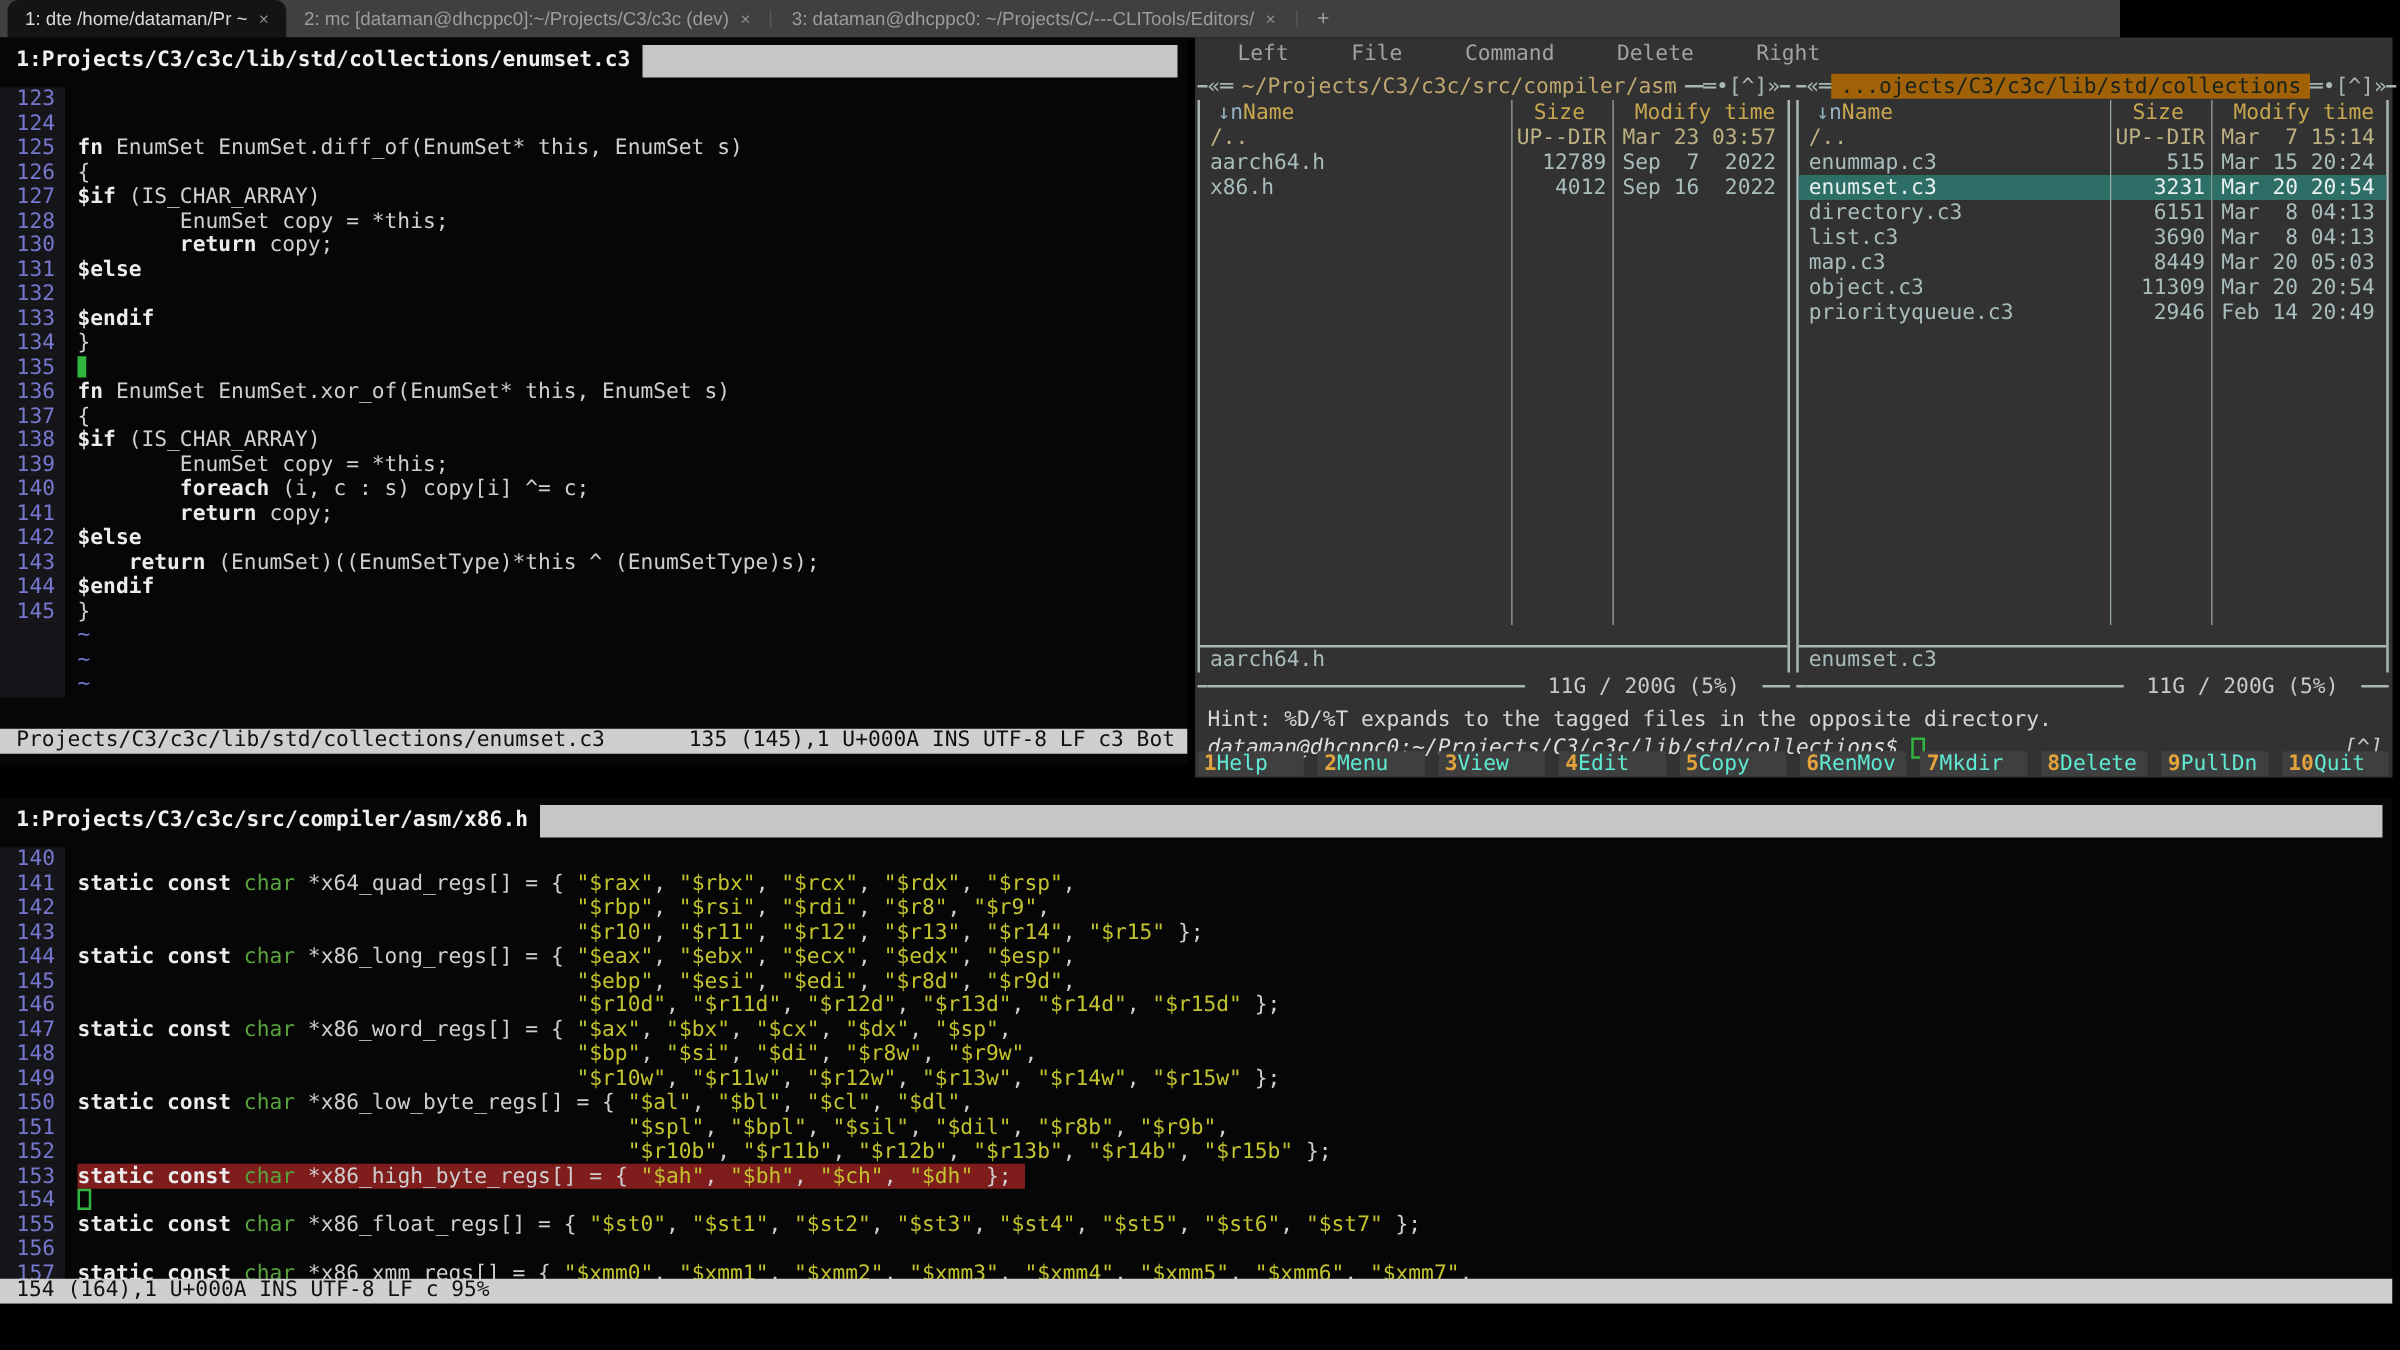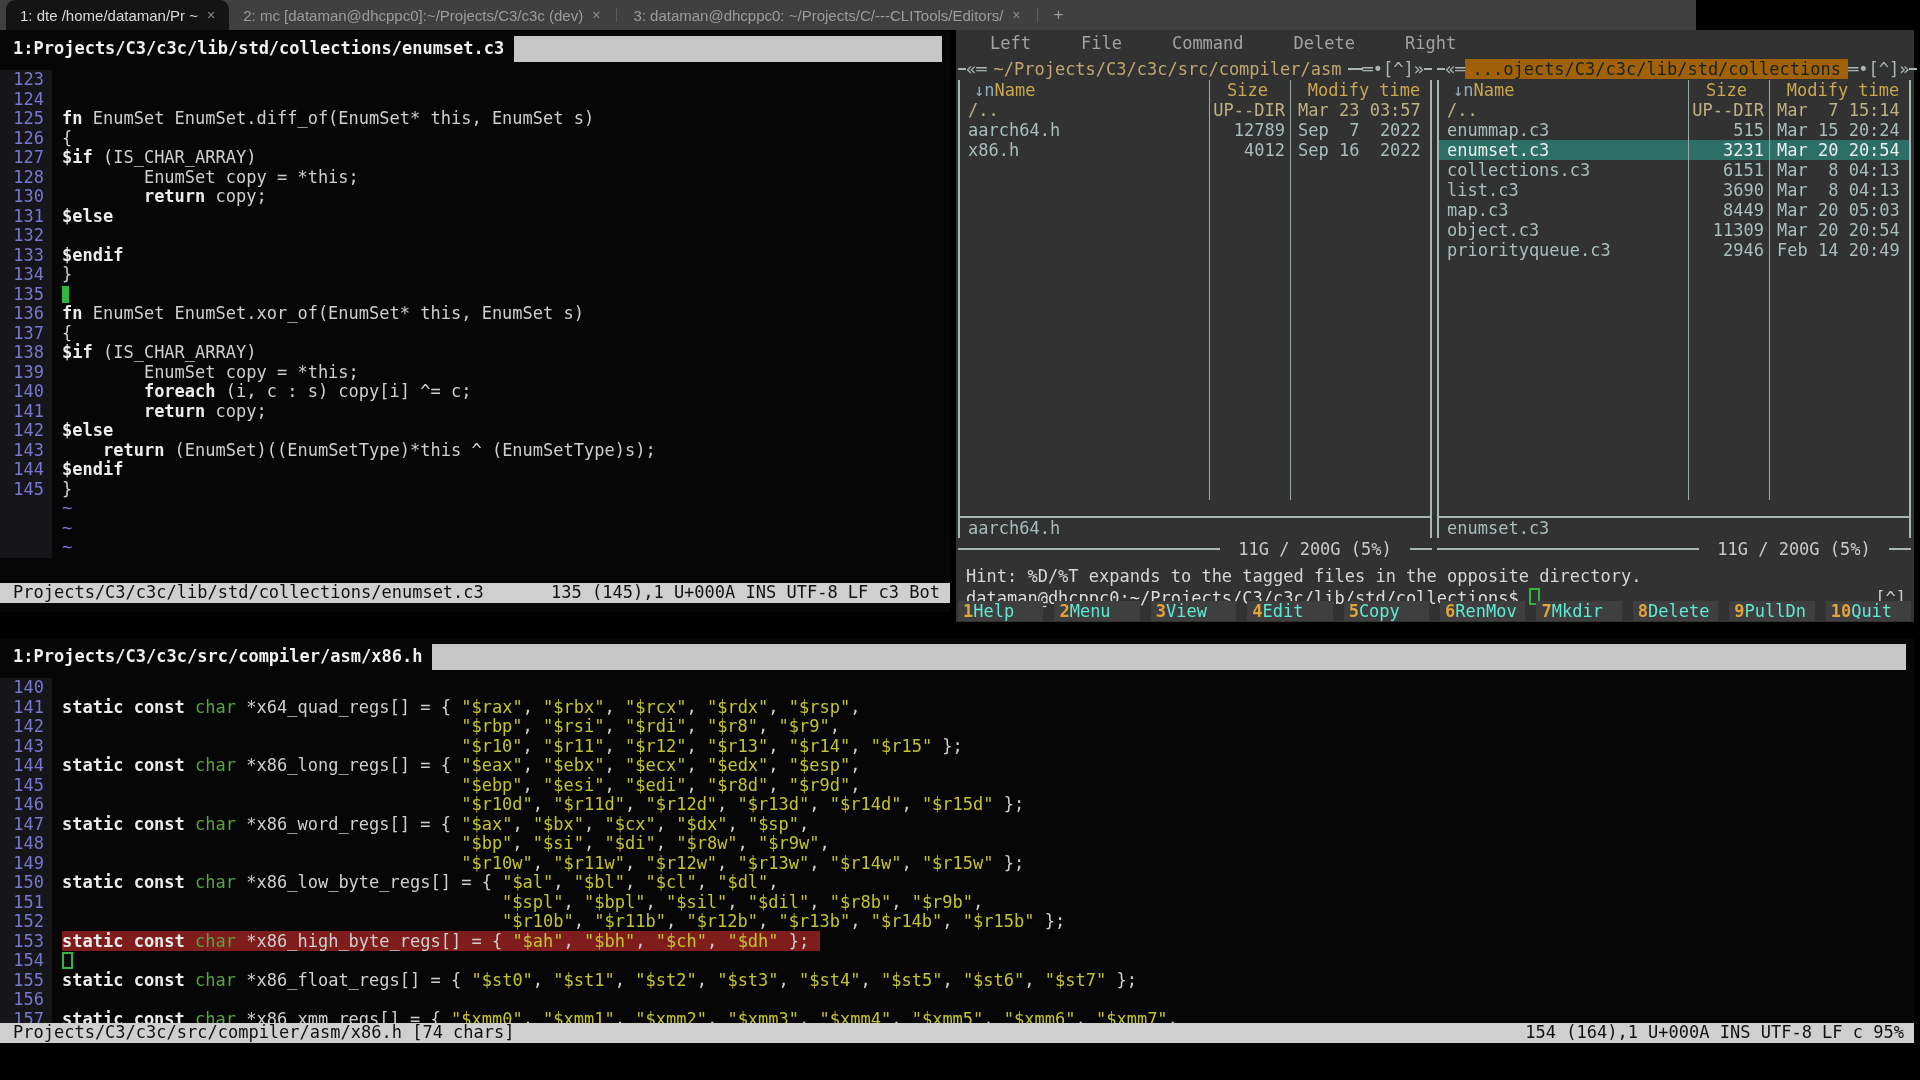--- a/index.html
+++ b/index.html
@@ -67,21 +67,21 @@
              box-sizing:border-box;text-align:right;padding-right:5px;}
   .cell-time{width:132px;flex:0 0 132px;padding-left:7px;}
   .pbody{flex:1;display:flex;flex-direction:column;}
   .row-file{color:#a9bdbd;}
   .row-up{color:#bdb184;}
   .prow.sel .cell-name,.prow.sel .cell-size,.prow.sel .cell-time{background:#2d6e66;color:#e8efef;}
   .sepline{height:2px;background:#a9b6b6;}
   .mini{height:20px;padding-left:8px;color:#a9bdbd;white-space:pre;}
   .ftr-size{color:#c9c9c9;padding:0 8px;}
   .mc-hint{position:absolute;top:536px;left:10px;color:#d6d6d6;white-space:pre;}
-  .mc-prompt{position:absolute;top:558px;left:10px;right:8px;display:flex;color:#dedede;white-space:pre;}
+  .mc-prompt{position:absolute;top:558px;left:10px;right:8px;display:flex;align-items:center;color:#dedede;white-space:pre;font-style:italic;}
   .prompt-spacer{flex:1;}
   .prompt-corner{color:#c9c9c9;}
   .mc-fkeys{position:absolute;left:2px;right:3px;top:571px;height:20px;display:flex;gap:11px;}
   .fk{flex:1;display:flex;align-items:center;background:#3f3f3f;white-space:pre;cursor:default;}
   .fk-n{color:#e2a33c;font-weight:bold;padding-left:5px;}
   .fk-l{color:#5eead4;}
 </style>
 </head>
 <body>
 
@@ -169,21 +169,21 @@
           <div class="panel-ftr"><span class="hline hstub"></span><span class="hline hgrow"></span><span class="ftr-size"> 11G / 200G (5%) </span><span class="hline hstub2"></span></div>
         </div>
         <div class="mc-panel active">
           <div class="panel-hdr"><span class="hline hstub"></span><span class="pdeco">«═</span><span class="ppath">...ojects/C3/c3c/lib/std/collections</span><span class="hline hgrow"></span><span class="pdeco">═•[^]»</span><span class="hline hstub"></span></div>
           <div class="pwrap">
             <div class="colhdr"><span class="cell-name"><span class="sortind">↓n</span><span class="chname">Name</span><span class="chspacer"></span></span><span class="cell-size">Size</span><span class="cell-time">Modify time</span></div>
             <div class="pbody">
               <div class="prow row-up"><span class="cell-name"><span>/..</span></span><span class="cell-size">UP--DIR</span><span class="cell-time">Mar  7 15:14</span></div>
               <div class="prow row-file"><span class="cell-name"><span>enummap.c3</span></span><span class="cell-size">515</span><span class="cell-time">Mar 15 20:24</span></div>
               <div class="prow row-file sel"><span class="cell-name"><span>enumset.c3</span></span><span class="cell-size">3231</span><span class="cell-time">Mar 20 20:54</span></div>
-              <div class="prow row-file"><span class="cell-name"><span>collections.c3</span></span><span class="cell-size">6151</span><span class="cell-time">Mar  8 04:13</span></div>
+              <div class="prow row-file"><span class="cell-name"><span>directory.c3</span></span><span class="cell-size">6151</span><span class="cell-time">Mar  8 04:13</span></div>
               <div class="prow row-file"><span class="cell-name"><span>list.c3</span></span><span class="cell-size">3690</span><span class="cell-time">Mar  8 04:13</span></div>
               <div class="prow row-file"><span class="cell-name"><span>map.c3</span></span><span class="cell-size">8449</span><span class="cell-time">Mar 20 05:03</span></div>
               <div class="prow row-file"><span class="cell-name"><span>object.c3</span></span><span class="cell-size">11309</span><span class="cell-time">Mar 20 20:54</span></div>
               <div class="prow row-file"><span class="cell-name"><span>priorityqueue.c3</span></span><span class="cell-size">2946</span><span class="cell-time">Feb 14 20:49</span></div>
               <div class="prow"><span class="cell-name"></span><span class="cell-size"></span><span class="cell-time"></span></div>
               <div class="prow"><span class="cell-name"></span><span class="cell-size"></span><span class="cell-time"></span></div>
               <div class="prow"><span class="cell-name"></span><span class="cell-size"></span><span class="cell-time"></span></div>
               <div class="prow"><span class="cell-name"></span><span class="cell-size"></span><span class="cell-time"></span></div>
               <div class="prow"><span class="cell-name"></span><span class="cell-size"></span><span class="cell-time"></span></div>
               <div class="prow"><span class="cell-name"></span><span class="cell-size"></span><span class="cell-time"></span></div>
@@ -239,18 +239,17 @@
         <div class="crow"><span class="gut">150</span><span class="ctext"><span class="seg-k">static const</span><span class="seg-p"> </span><span class="seg-t">char</span><span class="seg-p"> *x86_low_byte_regs[] = { </span><span class="seg-s">"$al"</span><span class="seg-p">, </span><span class="seg-s">"$bl"</span><span class="seg-p">, </span><span class="seg-s">"$cl"</span><span class="seg-p">, </span><span class="seg-s">"$dl"</span><span class="seg-p">,</span></span></div>
         <div class="crow"><span class="gut">151</span><span class="ctext">                                           <span class="seg-s">"$spl"</span><span class="seg-p">, </span><span class="seg-s">"$bpl"</span><span class="seg-p">, </span><span class="seg-s">"$sil"</span><span class="seg-p">, </span><span class="seg-s">"$dil"</span><span class="seg-p">, </span><span class="seg-s">"$r8b"</span><span class="seg-p">, </span><span class="seg-s">"$r9b"</span><span class="seg-p">,</span></span></div>
         <div class="crow"><span class="gut">152</span><span class="ctext">                                           <span class="seg-s">"$r10b"</span><span class="seg-p">, </span><span class="seg-s">"$r11b"</span><span class="seg-p">, </span><span class="seg-s">"$r12b"</span><span class="seg-p">, </span><span class="seg-s">"$r13b"</span><span class="seg-p">, </span><span class="seg-s">"$r14b"</span><span class="seg-p">, </span><span class="seg-s">"$r15b"</span><span class="seg-p"> };</span></span></div>
         <div class="crow sel-line"><span class="gut">153</span><span class="ctext"><span class="selbg"><span class="seg-k">static const</span><span class="seg-p"> </span><span class="seg-t">char</span><span class="seg-p"> *x86_high_byte_regs[] = { </span><span class="seg-s">"$ah"</span><span class="seg-p">, </span><span class="seg-s">"$bh"</span><span class="seg-p">, </span><span class="seg-s">"$ch"</span><span class="seg-p">, </span><span class="seg-s">"$dh"</span><span class="seg-p"> };</span> </span></span></div>
         <div class="crow"><span class="gut">154</span><span class="ctext"><span class="cursor-block"></span></span></div>
         <div class="crow"><span class="gut">155</span><span class="ctext"><span class="seg-k">static const</span><span class="seg-p"> </span><span class="seg-t">char</span><span class="seg-p"> *x86_float_regs[] = { </span><span class="seg-s">"$st0"</span><span class="seg-p">, </span><span class="seg-s">"$st1"</span><span class="seg-p">, </span><span class="seg-s">"$st2"</span><span class="seg-p">, </span><span class="seg-s">"$st3"</span><span class="seg-p">, </span><span class="seg-s">"$st4"</span><span class="seg-p">, </span><span class="seg-s">"$st5"</span><span class="seg-p">, </span><span class="seg-s">"$st6"</span><span class="seg-p">, </span><span class="seg-s">"$st7"</span><span class="seg-p"> };</span></span></div>
         <div class="crow"><span class="gut">156</span><span class="ctext"></span></div>
         <div class="crow"><span class="gut">157</span><span class="ctext"><span class="seg-k">static const</span><span class="seg-p"> </span><span class="seg-t">char</span><span class="seg-p"> *x86_xmm_regs[] = { </span><span class="seg-s">"$xmm0"</span><span class="seg-p">, </span><span class="seg-s">"$xmm1"</span><span class="seg-p">, </span><span class="seg-s">"$xmm2"</span><span class="seg-p">, </span><span class="seg-s">"$xmm3"</span><span class="seg-p">, </span><span class="seg-s">"$xmm4"</span><span class="seg-p">, </span><span class="seg-s">"$xmm5"</span><span class="seg-p">, </span><span class="seg-s">"$xmm6"</span><span class="seg-p">, </span><span class="seg-s">"$xmm7"</span><span class="seg-p">,</span></span></div>
       </div>
     <div class="ed-status">
-      <span>Projects/C3/c3c/src/compiler/asm/x86.h [74 chars]</span>
       <span>154 (164),1 U+000A INS UTF-8 LF c 95%</span>
     </div>
   </div>
 
 </div>
 
 </body></html>

